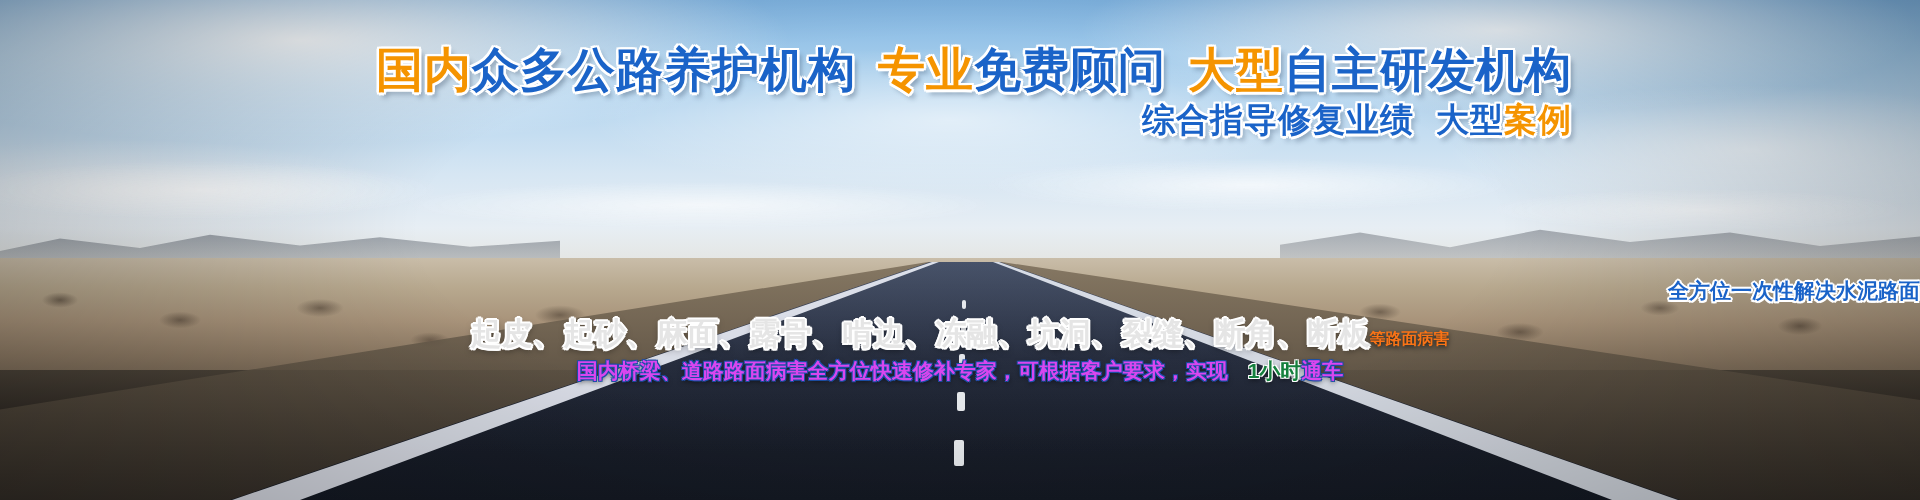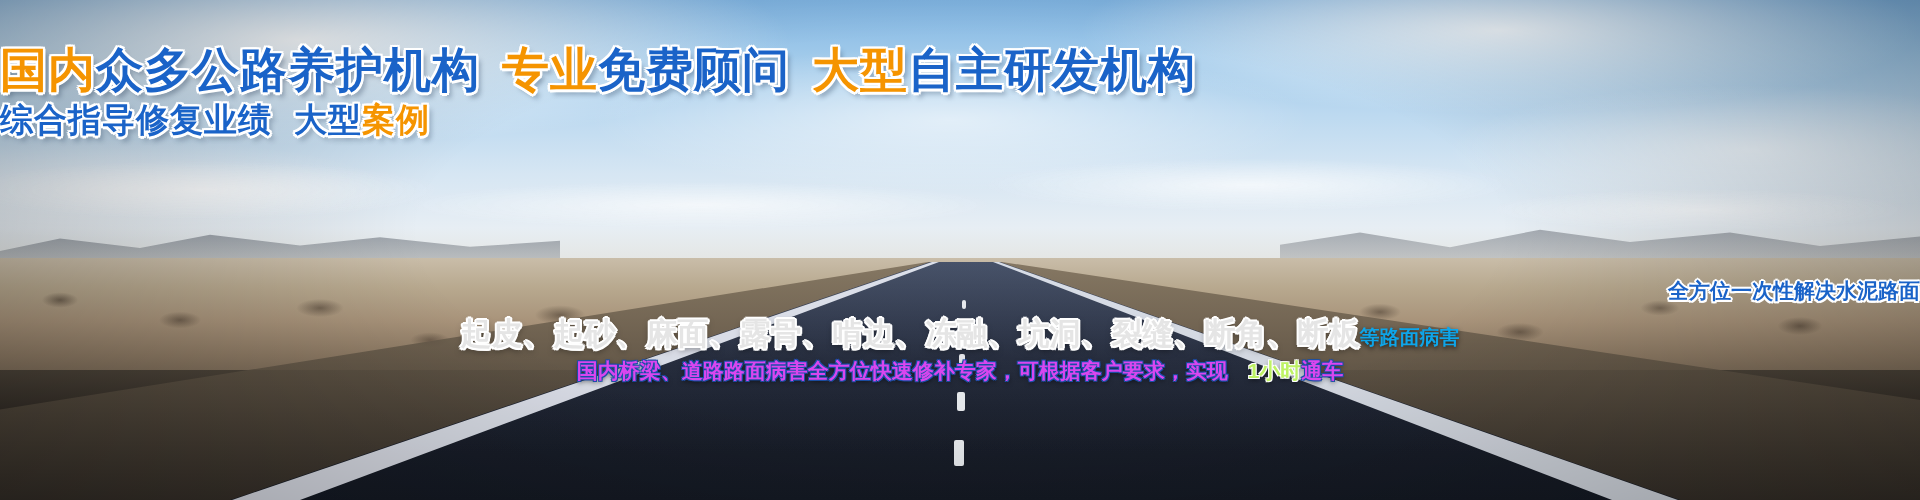--- a/index.html
+++ b/index.html
@@ -100,21 +100,21 @@
   .vignette{
     position:absolute;left:0;top:0;width:1920px;height:500px;
     background:radial-gradient(ellipse 1200px 430px at 960px 230px, rgba(0,0,0,0) 45%, rgba(0,0,0,.28) 100%);
     pointer-events:none;
   }
 
   
   .content{position:absolute;left:0;top:0;width:1920px;height:500px;}
 
   .headline{
-    position:absolute;left:0;width:1572px;text-align:left;
+    position:absolute;left:0;width:1572px;text-align:right;
     font-weight:bold;letter-spacing:1px;line-height:1;
     white-space:nowrap;
   }
   .headline .seg{display:inline;}
   #headline-1{top:46px;font-size:47px;}
   #headline-2{top:103px;font-size:33px;}
 
   .hl-blue{
     color:#1a63c8;
     text-shadow:
@@ -153,31 +153,31 @@
     font-size:31px;font-weight:bold;line-height:1;white-space:nowrap;
   }
   .bt-orange{
     color:#e5e5e5;
     text-shadow:
       -1.5px -1.5px 0 #fff, 1.5px -1.5px 0 #fff, -1.5px 1.5px 0 #fff, 1.5px 1.5px 0 #fff,
       0 -2px 0 #fff, 0 2px 0 #fff, -2px 0 0 #fff, 2px 0 0 #fff,
       0 3px 6px rgba(0,0,0,.5);
   }
   .bt-white{
-    color:#0ea5e9;font-size:20px;
+    color:#f97316;font-size:16px;
     text-shadow:0 2px 5px rgba(0,0,0,.75);
   }
   .bottom-3{
     position:absolute;left:0;top:360px;width:1920px;text-align:center;
     font-size:21px;font-weight:bold;line-height:1;white-space:nowrap;
     color:#ffffff;
     text-shadow:0 2px 5px rgba(0,0,0,.8);
   }
   .bt-red{
-    color:#bef264;
+    color:#15803d;
     text-shadow:
       -1px -1px 0 #fff, 1px -1px 0 #fff, -1px 1px 0 #fff, 1px 1px 0 #fff,
       0 2px 5px rgba(0,0,0,.6);
     margin-left: 20px;
   }
   .bt-blueline{
     color:#d946ef;
     text-shadow:
       -1px -1px 0 #1b4fa8, 1px -1px 0 #1b4fa8, -1px 1px 0 #1b4fa8, 1px 1px 0 #1b4fa8,
       0 2px 5px rgba(0,0,0,.7);

